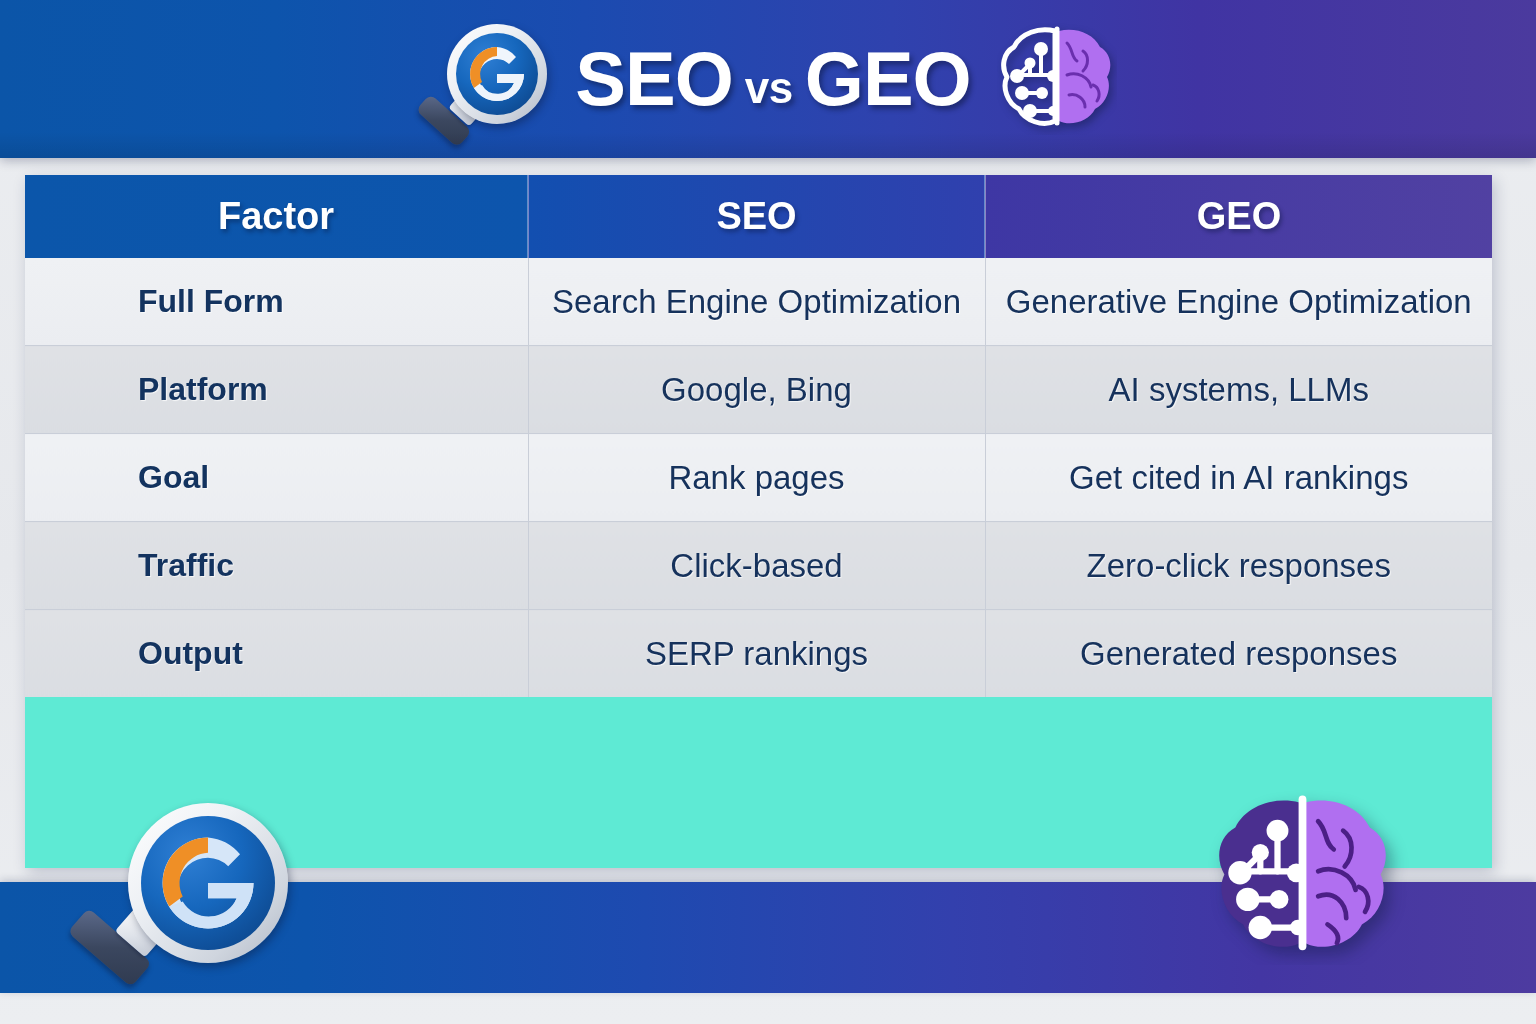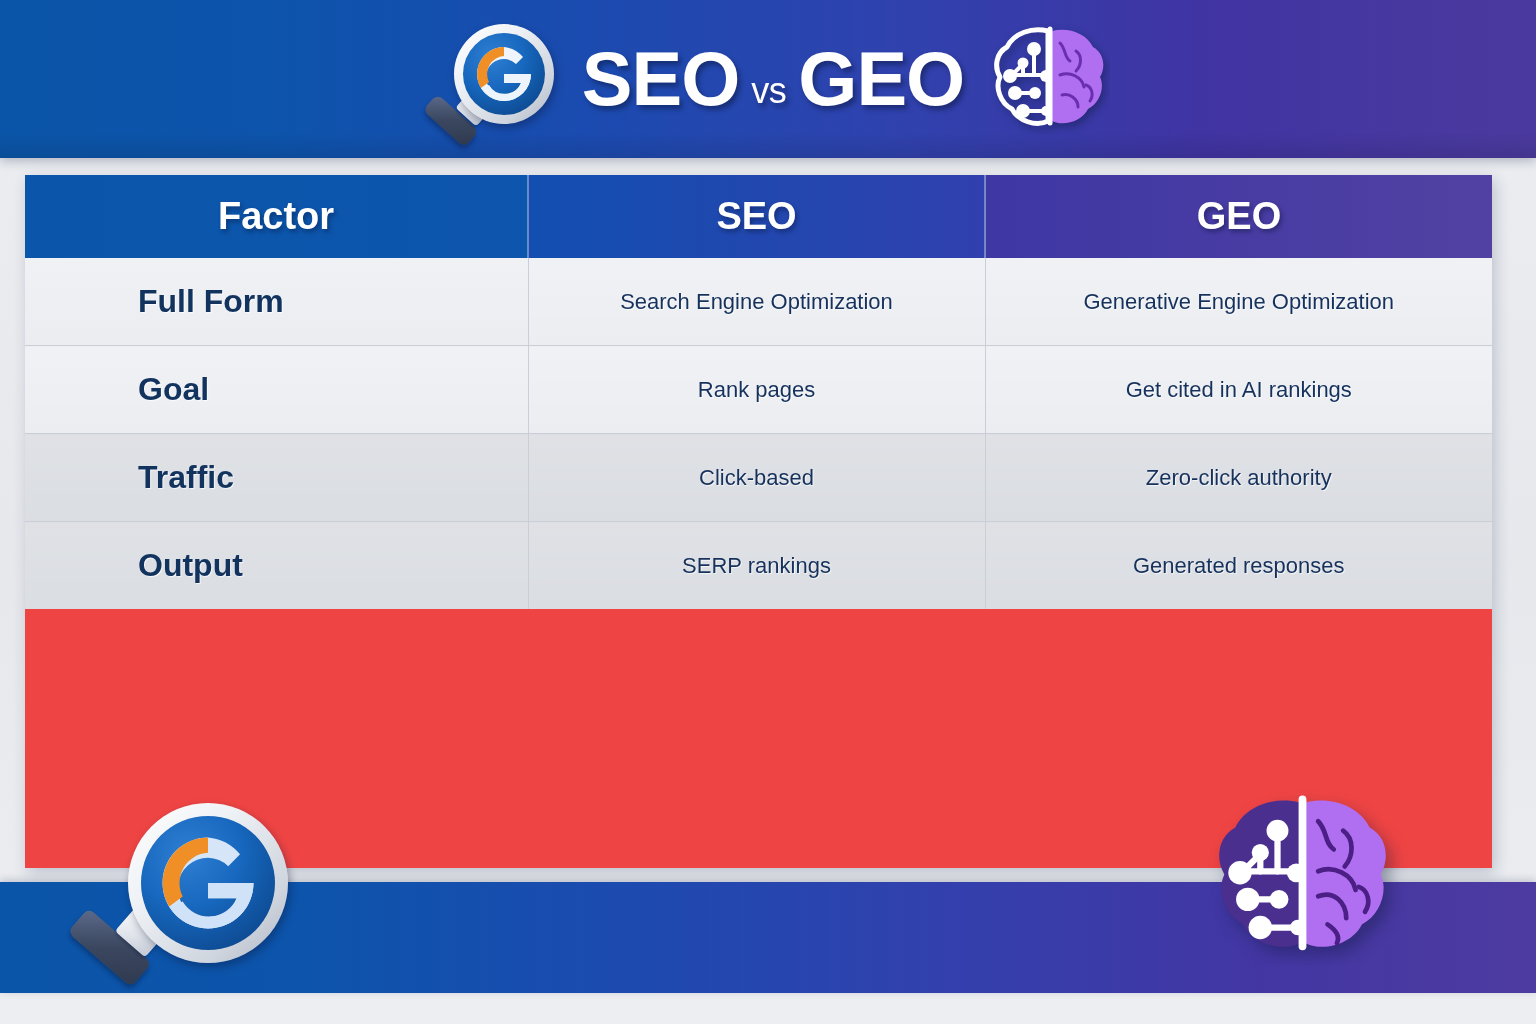--- a/index.html
+++ b/index.html
@@ -68,22 +68,22 @@
     align-items: baseline;
     gap: 12px;
   }
   .t-big {
     font-size: 76px;
     font-weight: 700;
     line-height: 1;
     letter-spacing: -1px;
   }
   .t-vs {
-    font-size: 36px;
-    font-weight: 400;
+    font-size: 44px;
+    font-weight: 700;
     line-height: 1;
     position: relative;
     top: -2px;
   }
   .t-rest {
     font-size: 62px;
     font-weight: 700;
     line-height: 1;
     letter-spacing: -0.5px;
   }
@@ -129,21 +129,21 @@
   .brain { position: relative; display: block; }
 
   
   .table-wrap {
     position: absolute;
     left: 25px;
     top: 175px;
     width: 1467px;
     height: 693px;
     box-shadow: 3px 5px 14px rgba(30,45,85,0.22);
-    background: #ef4444;
+    background: #5eead4;
     overflow: hidden;
   }
   table.cmp {
     border-collapse: collapse;
     width: 1467px;
     table-layout: fixed;
   }
   table.cmp col.c1 { width: 503px; }
   table.cmp col.c2 { width: 457px; }
   table.cmp col.c3 { width: 507px; }
@@ -160,21 +160,21 @@
   }
   thead th:last-child { border-right: none; }
   thead th.h1 { background: linear-gradient(90deg, #0b56aa 0%, #0d55ad 100%); }
   thead th.h2 { background: linear-gradient(90deg, #124fb0 0%, #3040ae 100%); }
   thead th.h3 { background: linear-gradient(90deg, #3e37a4 0%, #5141a2 100%); }
   thead th.h1 { text-align: center; }
 
   tbody td {
     height: 87px;
     padding: 0 14px;
-    font-size: 22px;
+    font-size: 33px;
     color: #16325c;
     vertical-align: middle;
     text-align: center;
     border-right: 1px solid #c9ced8;
     border-bottom: 1px solid #c9ced8;
     text-shadow: 1px 1px 1px rgba(255,255,255,0.75);
     white-space: nowrap;
   }
   tbody td:last-child { border-right: none; }
   tbody tr:last-child td { border-bottom: none; }
@@ -286,29 +286,34 @@
         <th class="h2">SEO</th>
         <th class="h3">GEO</th>
       </tr>
     </thead>
     <tbody>
       <tr class="odd">
         <td class="factor">Full Form</td>
         <td>Search Engine Optimization</td>
         <td>Generative Engine Optimization</td>
       </tr>
+      <tr class="even">
+        <td class="factor">Platform</td>
+        <td>Google, Bing</td>
+        <td>AI systems, LLMs</td>
+      </tr>
       <tr class="odd">
         <td class="factor">Goal</td>
         <td>Rank pages</td>
         <td>Get cited in AI rankings</td>
       </tr>
       <tr class="even">
         <td class="factor">Traffic</td>
         <td>Click-based</td>
-        <td>Zero-click authority</td>
+        <td>Zero-click responses</td>
       </tr>
       <tr class="even">
         <td class="factor">Output</td>
         <td>SERP rankings</td>
         <td>Generated responses</td>
       </tr>
     </tbody>
   </table>
 </div>
 

